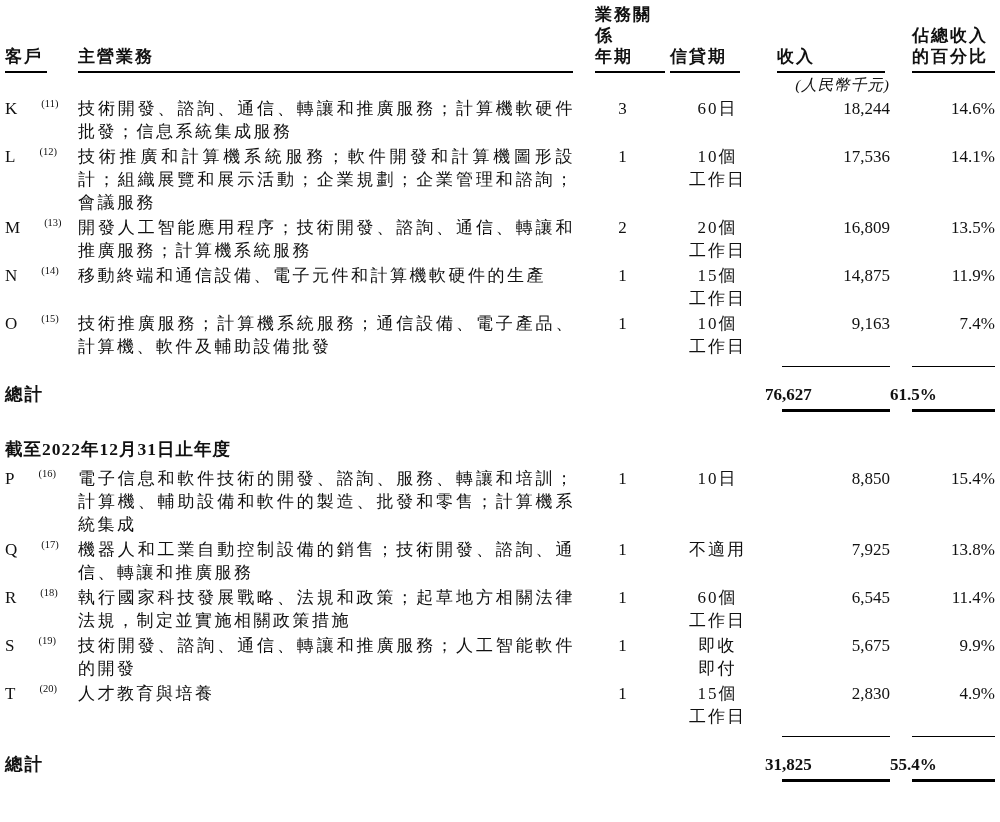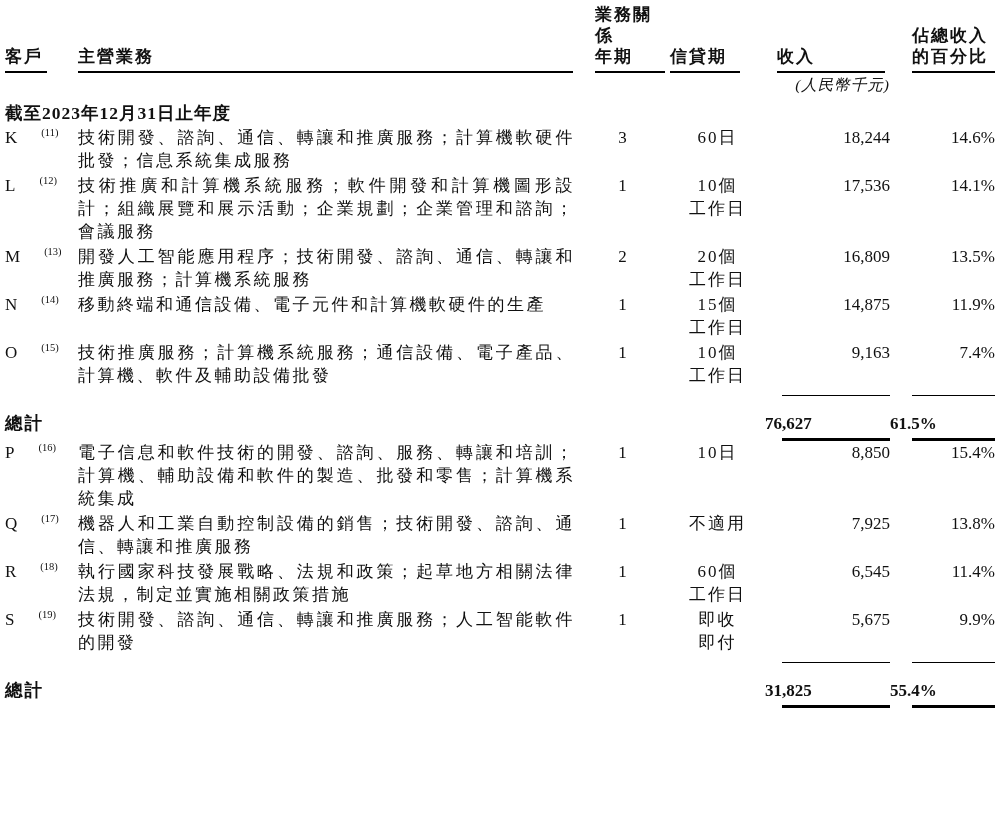--- a/index.html
+++ b/index.html
@@ -101,23 +101,20 @@
       </div>
     </td>
   </tr>
 
   <tr class="subhdr">
     <td colspan="4"></td>
     <td>(人民幣千元)</td>
     <td></td>
   </tr>
 
-  <tr class="sec-title">
-    <td colspan="6">截至2023年12月31日止年度</td>
-  </tr>
 
   <tr class="data">
     <td class="c-cust"><span>K</span><sup>(11)</sup></td>
     <td class="c-biz">技術開發、諮詢、通信、轉讓和推廣服務；計算機軟硬件批發；信息系統集成服務</td>
     <td class="c-years">3</td>
     <td class="c-credit">60日</td>
     <td class="c-rev">18,244</td>
     <td class="c-pct">14.6%</td>
   </tr>
   <tr class="data">
@@ -171,20 +168,23 @@
     <td>
       <div class="tval">76,627</div>
       <div class="dbl rev"></div>
     </td>
     <td>
       <div class="tval">61.5%</div>
       <div class="dbl pct"></div>
     </td>
   </tr>
 
+  <tr class="sec-title second">
+    <td colspan="6">截至2022年12月31日止年度</td>
+  </tr>
 
   <tr class="data">
     <td class="c-cust"><span>P</span><sup>(16)</sup></td>
     <td class="c-biz">電子信息和軟件技術的開發、諮詢、服務、轉讓和培訓；計算機、輔助設備和軟件的製造、批發和零售；計算機系統集成</td>
     <td class="c-years">1</td>
     <td class="c-credit">10日</td>
     <td class="c-rev">8,850</td>
     <td class="c-pct">15.4%</td>
   </tr>
   <tr class="data">
@@ -206,20 +206,29 @@
   </tr>
   <tr class="data">
     <td class="c-cust"><span>S</span><sup>(19)</sup></td>
     <td class="c-biz">技術開發、諮詢、通信、轉讓和推廣服務；人工智能軟件的開發</td>
     <td class="c-years">1</td>
     <td class="c-credit">即收
 即付</td>
     <td class="c-rev">5,675</td>
     <td class="c-pct">9.9%</td>
   </tr>
+  <tr class="data">
+    <td class="c-cust"><span>T</span><sup>(20)</sup></td>
+    <td class="c-biz">人才教育與培養</td>
+    <td class="c-years">1</td>
+    <td class="c-credit">15個
+工作日</td>
+    <td class="c-rev">2,830</td>
+    <td class="c-pct">4.9%</td>
+  </tr>
 
   <tr class="rulerow">
     <td colspan="4"></td>
     <td>
             <div class="srule rev"></div>
           </td>
     <td>
             <div class="srule pct"></div>
           </td>
   </tr>

